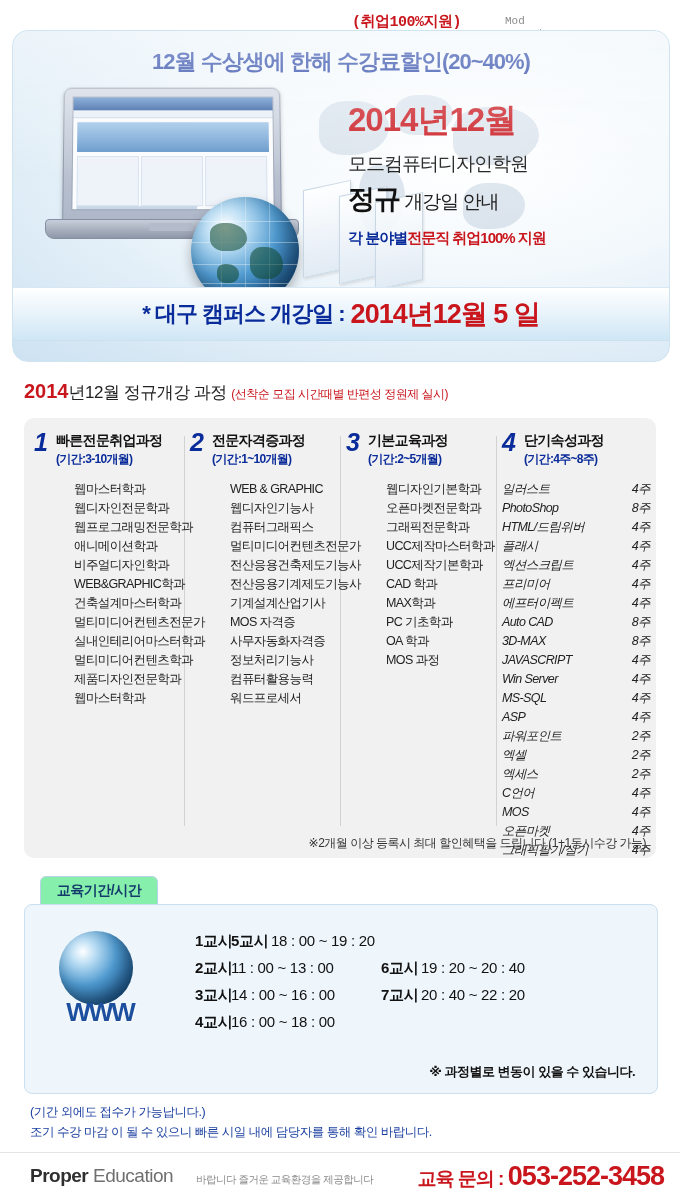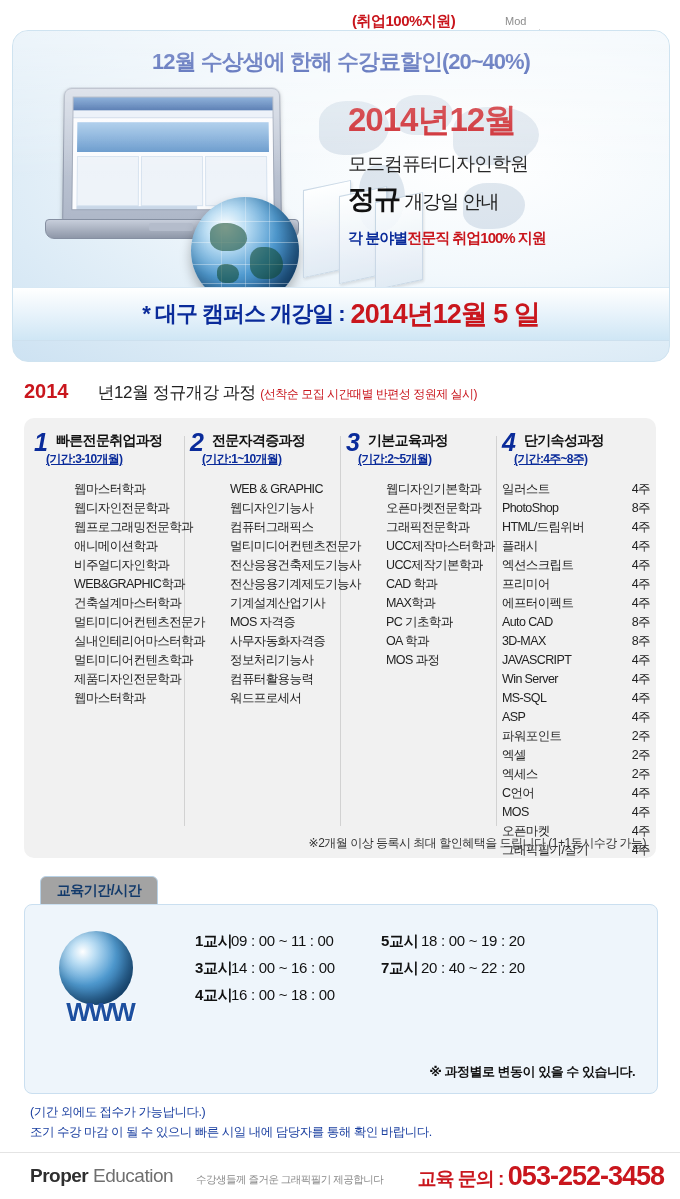--- a/index.html
+++ b/index.html
@@ -7,21 +7,21 @@
     width:680px;height:1199px;
     background:#ffffff;
     font-family:"Liberation Sans","DejaVu Sans",sans-serif;
     position:relative;
     overflow:hidden;
   }
   .page{position:relative;width:680px;height:1199px;}
 
   
   .topbar{
-    position:absolute;top:8px;left:0;width:552px;height:22px;
+    position:absolute;top:8px;left:0;width:552px;height:22px;font-family:Liberation Mono, monospace;
   }
   .top-emp{
     position:absolute;left:352px;top:4px;
     font-size:15px;font-weight:bold;color:#c9161d;letter-spacing:-0.5px;
   }
   .top-mod{
     position:absolute;left:505px;top:7px;
     font-size:11px;color:#8d8d8d;
   }
 
@@ -112,21 +112,21 @@
     background:linear-gradient(180deg,#ffffff 0%,#eaf4fb 45%,#cfe6f5 100%);
     border-top:1px solid #d7e8f4;border-bottom:1px solid #cde0ee;
     display:flex;align-items:center;justify-content:center;
   }
   .band-label{font-size:22px;font-weight:bold;color:#0a2b9a;letter-spacing:-1px;}
   .band-date{font-size:27px;font-weight:bold;color:#c9161d;letter-spacing:-1px;margin-left:6px;}
 
   
   .sec-head{position:absolute;left:24px;top:380px;width:640px;}
   .sec-head .y{font-size:20px;font-weight:bold;color:#c9161d;}
-  .sec-head .t{font-size:17px;color:#222;letter-spacing:-.5px;margin-left:29px;}
+  .sec-head .t{font-size:17px;color:#222;letter-spacing:-.5px;}
   .sec-head .note{font-size:12px;color:#c9161d;letter-spacing:-.5px;}
 
   
   .courses{
     position:absolute;left:24px;top:418px;width:632px;height:440px;
     background:#f1f1f1;border-radius:10px;
   }
   .col{position:absolute;top:12px;width:148px;height:410px;}
   .col-1{left:10px;}
   .col-2{left:166px;}
@@ -135,36 +135,36 @@
   .col-sep{position:absolute;top:18px;width:1px;height:390px;background:#d2d2d2;}
   .sep-1{left:160px;}
   .sep-2{left:316px;}
   .sep-3{left:472px;}
   .col-head{position:relative;height:46px;}
   .col-num{
     position:absolute;left:0;top:-2px;font-size:25px;font-weight:bold;color:#0a2b9a;
     font-style:italic;
   }
   .col-title{position:absolute;left:22px;top:2px;font-size:14px;font-weight:bold;color:#111;letter-spacing:-.7px;}
-  .col-period{position:absolute;left:12px;top:21px;font-size:12px;font-weight:bold;color:#0a2b9a;letter-spacing:-.7px;text-decoration:underline;}
+  .col-period{position:absolute;left:22px;top:21px;font-size:12px;font-weight:bold;color:#0a2b9a;letter-spacing:-.7px;}
   .col-list{margin-top:4px;}
   .col-list li{
     list-style:none;font-size:12.5px;color:#222;line-height:19px;letter-spacing:-.6px;
     white-space:nowrap;
   }
-  .wk-row{display:flex;justify-content:space-between;font-size:12.5px;color:#222;line-height:19px;letter-spacing:-.6px;}
+  .wk-row{display:flex;justify-content:space-between;font-size:12.5px;color:#222;line-height:19px;letter-spacing:-.6px;font-style:italic;}
   .wk-row span:last-child{margin-left:0;}
   .disc-note{
     position:absolute;right:10px;bottom:6px;font-size:12px;color:#333;letter-spacing:-.5px;
   }
 
   
   .sch-tab{
     position:absolute;left:40px;top:876px;width:116px;height:28px;
-    background:#a3a3a3;border:1px solid #b9d2e6;border-radius:6px 6px 0 0;
+    background:#86efac;border:1px solid #b9d2e6;border-radius:6px 6px 0 0;
     display:flex;align-items:center;justify-content:center;
     font-size:14px;font-weight:bold;color:#123a6b;letter-spacing:-.5px;
   }
   .sch-box{
     position:absolute;left:24px;top:904px;width:632px;height:188px;
     background:#eef5fb;border:1px solid #cadff0;border-radius:8px;
   }
   .sch-globe{
     position:absolute;left:34px;top:26px;width:74px;height:74px;border-radius:50%;
     background:radial-gradient(circle at 32% 28%, #ffffff 0%, #bfe0f5 16%, #4f9ad0 46%, #18558f 84%, #0a3157 100%);
@@ -445,23 +445,28 @@
     <div class="disc-note">※2개월 이상 등록시 최대 할인혜택을 드립니다 (1+1동시수강 가능)</div>
   </div>
 
   <div class="sch-tab">교육기간/시간</div>
   <div class="sch-box">
     <div class="sch-globe"></div>
     <div class="sch-www">WWW</div>
     <div class="sch-rows">
       <div class="sch-row">
         <span class="a">1교시</span>
-        <span class="b">09 : 00 ~ 11 : 00</span>
         <span class="c">5교시</span>
         <span class="d">18 : 00 ~ 19 : 20</span>
+      </div>
+      <div class="sch-row">
+        <span class="a">2교시</span>
+        <span class="b">11 : 00 ~ 13 : 00</span>
+        <span class="c">6교시</span>
+        <span class="d">19 : 20 ~ 20 : 40</span>
       </div>
       <div class="sch-row">
         <span class="a">3교시</span>
         <span class="b">14 : 00 ~ 16 : 00</span>
         <span class="c">7교시</span>
         <span class="d">20 : 40 ~ 22 : 20</span>
       </div>
       <div class="sch-row">
         <span class="a">4교시</span>
         <span class="b">16 : 00 ~ 18 : 00</span>
@@ -474,20 +479,20 @@
 
   <div class="notes">
     <div>(기간 외에도 접수가 가능납니다.)</div>
     <div>조기 수강 마감 이 될 수 있으니 빠른 시일 내에 담당자를 통해 확인 바랍니다.</div>
   </div>
 
   <div class="footer">
     <div class="brand">
       <span class="b1">Proper</span><span class="b2"> Education</span>
     </div>
-    <div class="brand-sub">수강생들께 즐거운 그래픽필기 제공합니다</div>
+    <div class="brand-sub">바랍니다 즐거운 교육환경을 제공합니다</div>
     <div class="contact">
       <span class="lbl">교육 문의 :</span>
       <span class="num">053-252-3458</span>
     </div>
   </div>
 
 </div>
 
 </body></html>

